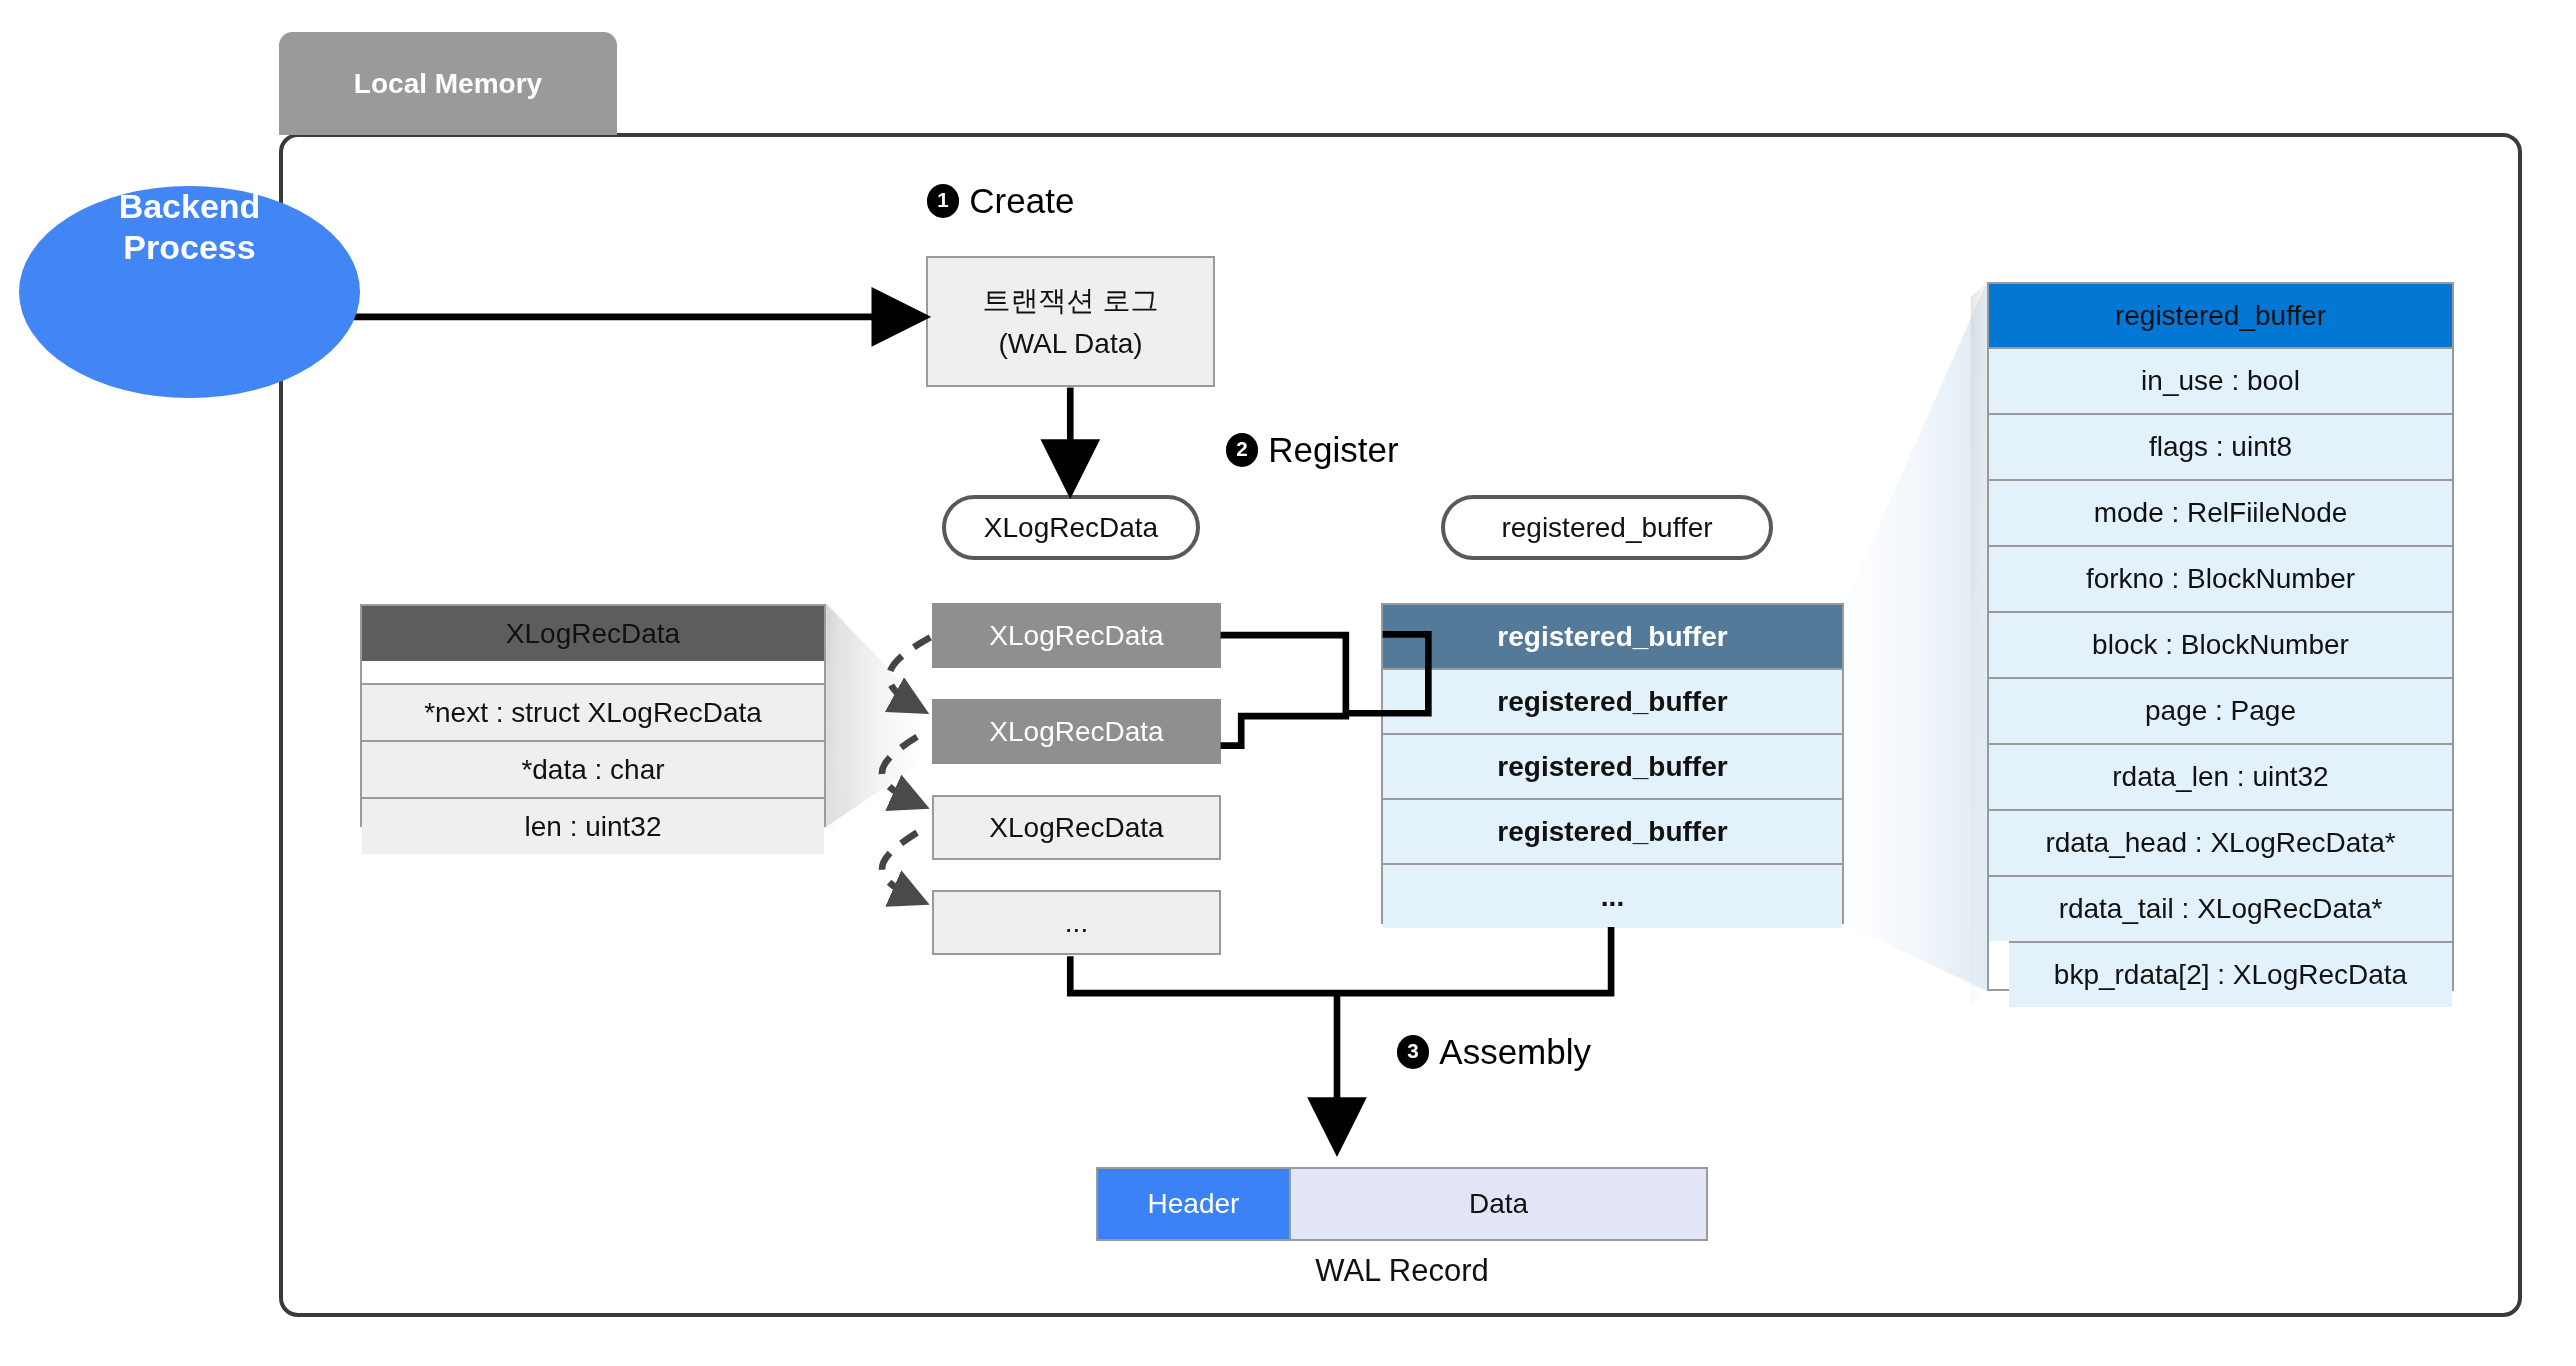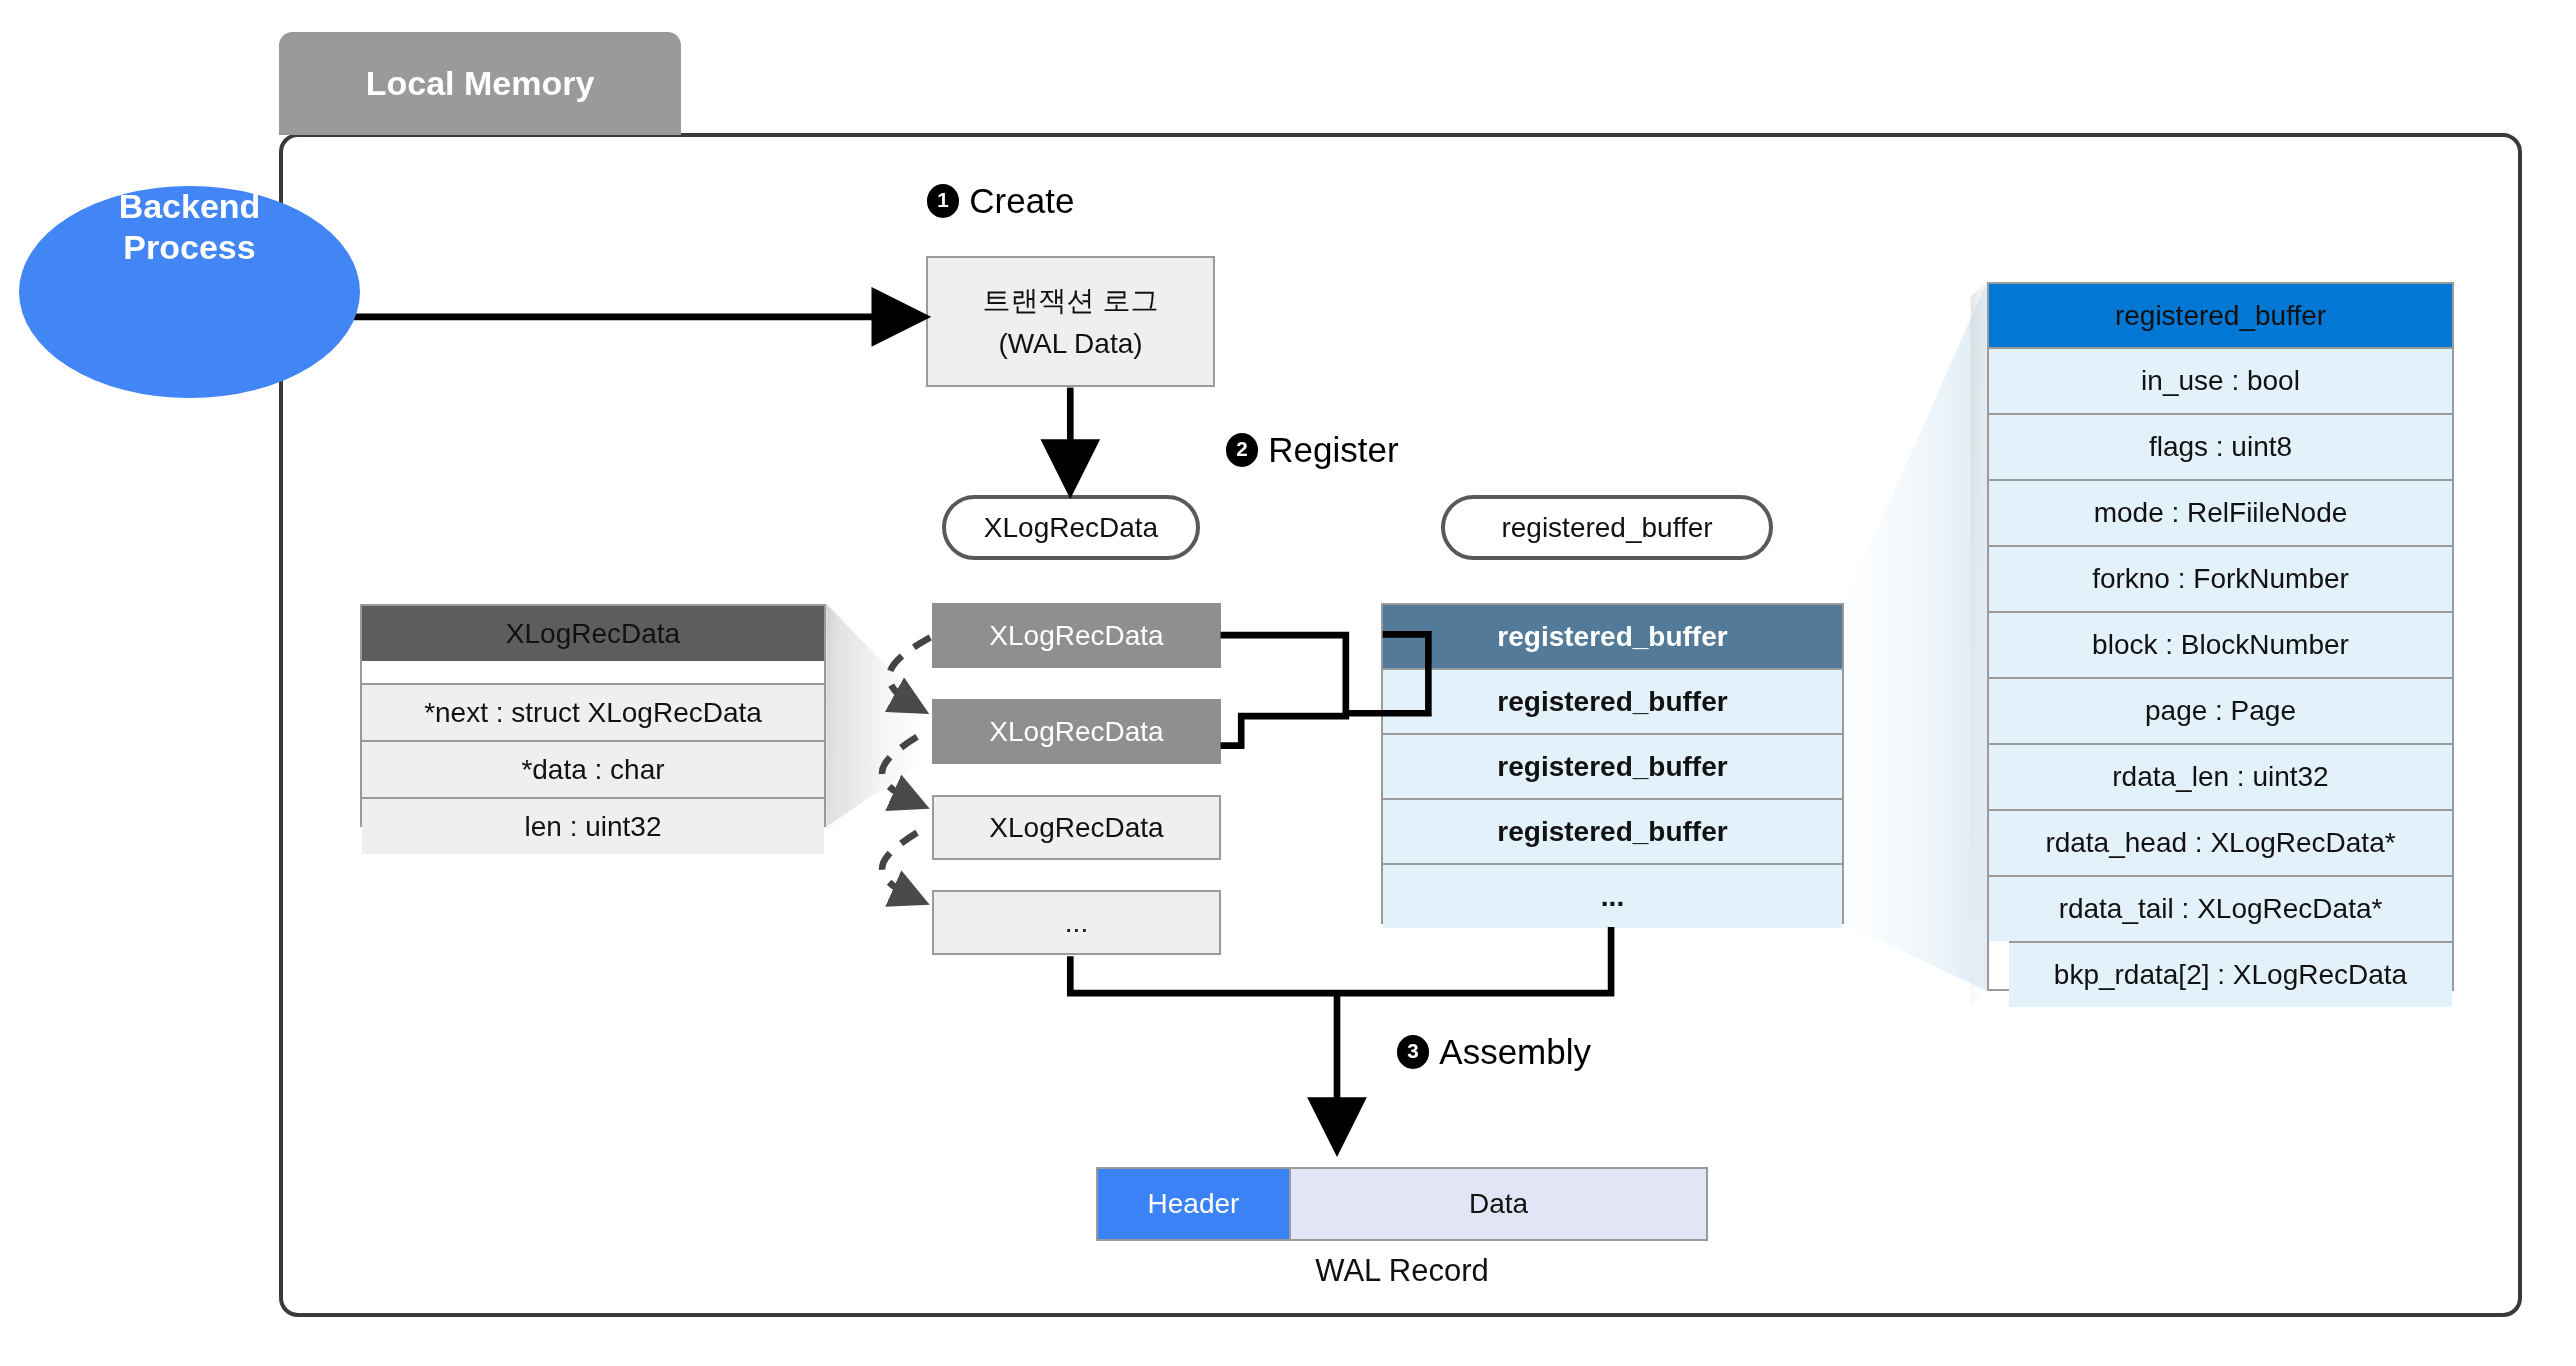--- a/index.html
+++ b/index.html
@@ -2,22 +2,22 @@
 <html style="font-size:11.8px"><head>
 <meta charset="utf-8">
 <style>
   html,body{margin:0;padding:0;background:#ffffff;}
   body{font-family:"Liberation Sans","DejaVu Sans",sans-serif;}
   #stage{position:relative;width:2576px;height:1366px;background:#ffffff;overflow:hidden;}
   .abs{position:absolute;box-sizing:border-box;}
 
   
   #mem-frame{left:279px;top:133px;width:2243px;height:1184px;border:4.4px solid #3a3a3a;border-radius:19px;background:#fff;}
-  #mem-tab{left:279px;top:32px;width:402px;height:103px;background:#9a9a9a;border-radius:13.3px 13.3px 0 0;
-           display:flex;align-items:center;justify-content:center;color:#fff;font-size:34px;font-weight:bold;}
+  #mem-tab{left:279px;top:32px;width:338px;height:103px;background:#9a9a9a;border-radius:13.3px 13.3px 0 0;
+           display:flex;align-items:center;justify-content:center;color:#fff;font-size:28px;font-weight:bold;}
 
   
   #backend{left:19px;top:186px;width:341px;height:212px;border-radius:50%;background:#4285f4;
            display:flex;flex-direction:column;align-items:center;
            color:#ffffff;font-size:34px;font-weight:bold;line-height:1.22;text-align:center;z-index:5;}
 
   
   .node{background:#efefef;border:2.2px solid #9a9a9a;display:flex;align-items:center;justify-content:center;
         font-size:28px;color:#111;text-align:center;line-height:1.25;}
   .pill{background:#fff;border:4.4px solid #595959;border-radius:44px;display:flex;align-items:center;
@@ -122,21 +122,21 @@
     <div class="rb-row rb-body" style="height:63px;">registered_buffer</div>
     <div class="rb-row rb-body" style="height:63px;">registered_buffer</div>
     <div class="rb-row rb-body" style="height:63px;">...</div>
   </div>
 
   <div class="abs tbl" id="tbl-rb" style="left:1987px;top:282px;width:467px;height:709px;">
     <div class="row hdr-blue" style="height:63px;">registered_buffer</div>
     <div class="row cell-blue" style="height:64px;">in_use : bool</div>
     <div class="row cell-blue" style="height:64px;">flags : uint8</div>
     <div class="row cell-blue" style="height:64px;">mode : RelFiileNode</div>
-    <div class="row cell-blue" style="height:64px;">forkno : ForkNumber</div>
+    <div class="row cell-blue" style="height:64px;">forkno : BlockNumber</div>
     <div class="row cell-blue" style="height:64px;">block : BlockNumber</div>
     <div class="row cell-blue" style="height:64px;">page : Page</div>
     <div class="row cell-blue" style="height:64px;">rdata_len : uint32</div>
     <div class="row cell-blue" style="height:64px;">rdata_head : XLogRecData*</div>
     <div class="row cell-blue" style="height:64px;">rdata_tail : XLogRecData*</div>
     <div class="row cell-blue" style="height:64px;margin-left:20px;">bkp_rdata[2] : XLogRecData</div>
   </div>
 
   <div class="abs step" style="left:1397px;top:1032px;">
     <span class="badge">3</span>

